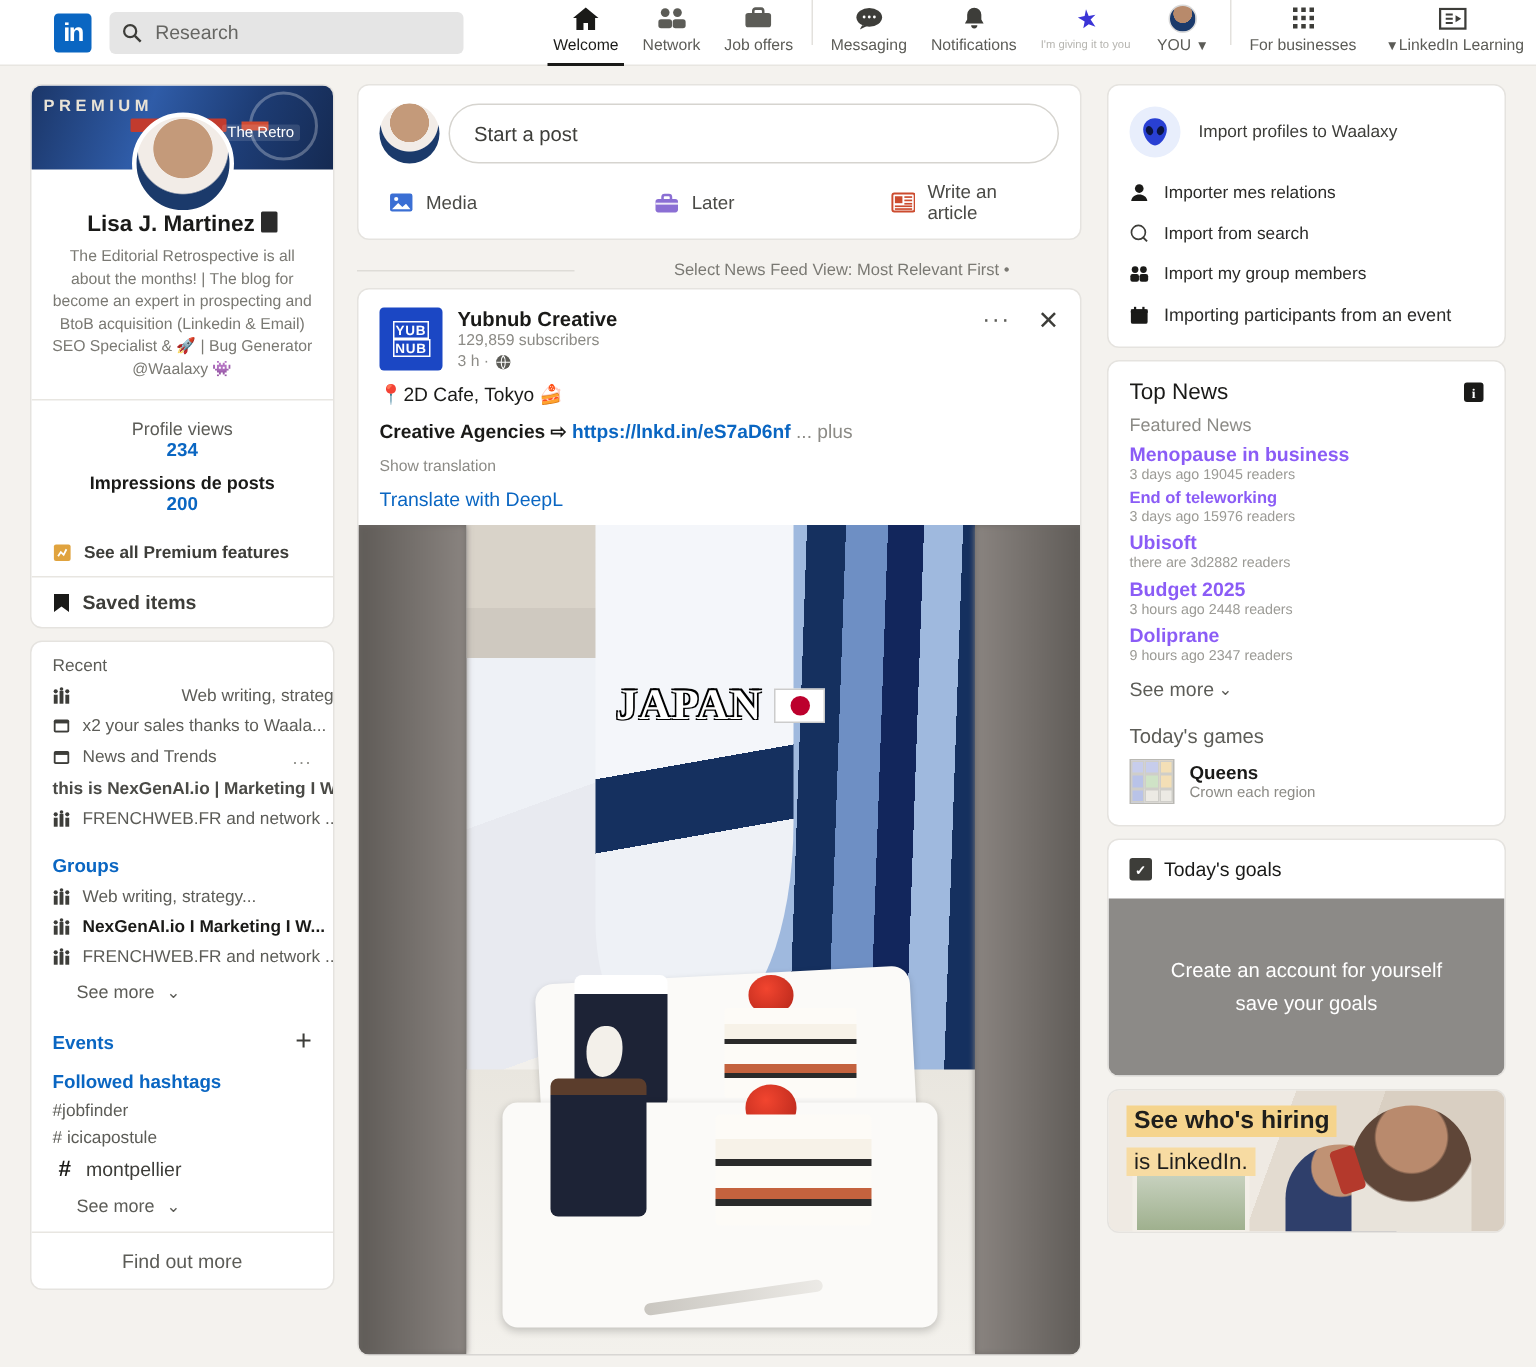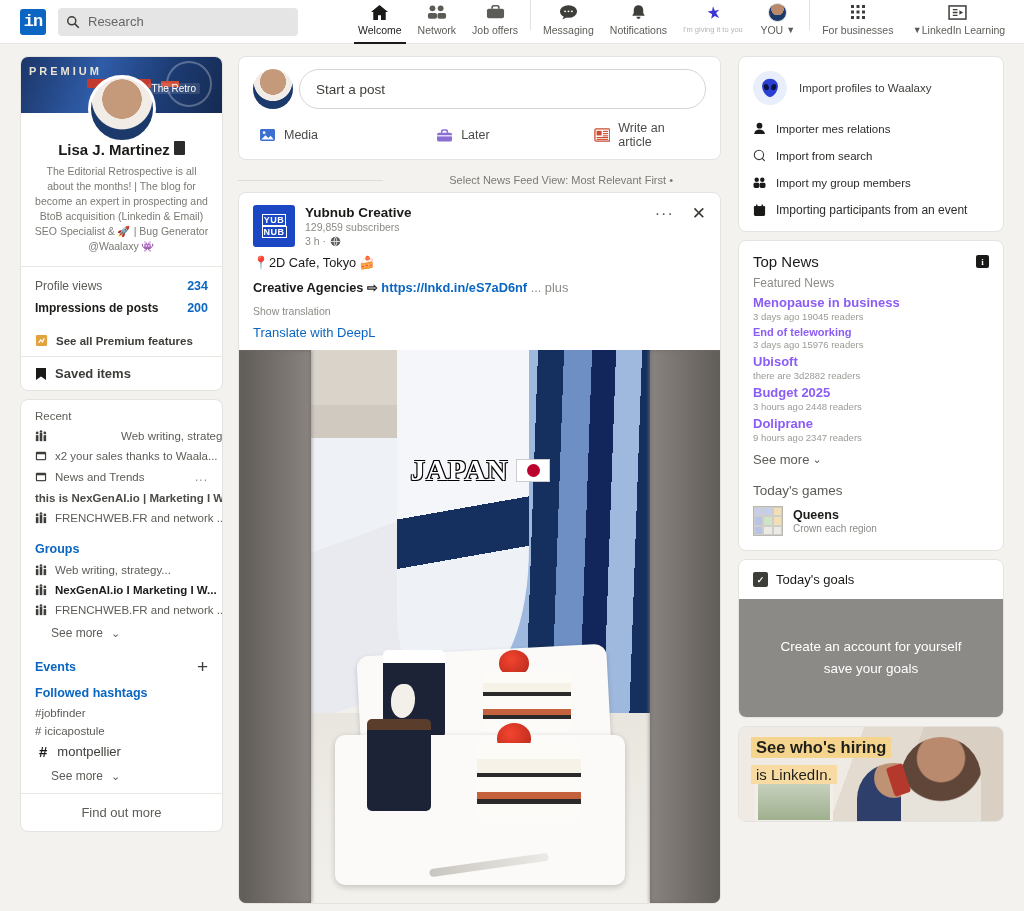--- a/index.html
+++ b/index.html
@@ -12,25 +12,25 @@
   .page { position: relative; width: 1024px; height: 911px; }
 
   
   .header {
     position: absolute; top: 0; left: 0; width: 1024px; height: 44px;
     background: #ffffff;
     display: flex; align-items: center;
     border-bottom: 1px solid #e8e6e1;
   }
   .logo {
-    width: 26px; height: 26px; margin-left: 20px;
+    width: 26px; height: 26px; margin-left: 36px;
     background: #0a66c2; border-radius: 3px;
     color: #fff; font-weight: bold; font-size: 17px;
     display: flex; align-items: center; justify-content: center;
-    font-family: Liberation Mono, monospace;
+    font-family: Liberation Sans, sans-serif;
     letter-spacing: -1px;
   }
   .search-box {
     margin-left: 12px; width: 240px; height: 28px;
     background: #e5e5e5; border-radius: 4px;
     display: flex; align-items: center; padding: 0 8px;
   }
   .search-ico { width: 14px; height: 14px; margin-right: 8px; flex: none; }
   .search-text { font-size: 13px; color: #666663; }
 
@@ -103,21 +103,21 @@
     font-size: 15px; font-weight: bold; color: #1a1a18;
     display: flex; align-items: flex-start; justify-content: center; gap: 4px;
   }
   .name-badge { width: 11px; height: 14px; background:#2b2b2b; border-radius:1px; display:inline-block; }
   .profile-headline {
     margin-top: 6px; font-size: 10.5px; line-height: 15px; color: #7a7973;
   }
   .divider-h { height: 1px; background: #e8e6e1; margin: 0; }
   .stat-row {
     display: flex; justify-content: space-between; align-items: center;
-    padding: 4px 14px; font-size: 12px;
+    padding: 4px 14px; font-size: 12px; flex-direction: column;
   }
   .stat-label { color: #5c5c57; }
   .stat-label.bold { color:#1a1a18; font-weight: bold; }
   .stat-val { color: #0a66c2; font-weight: bold; font-size: 12.5px; }
   .link-row {
     display:flex; align-items:center; gap: 8px; padding: 9px 14px;
     font-size: 11.5px; color:#3d3d39; font-weight: 600;
   }
   .link-row.big { font-size: 13px; }
 

